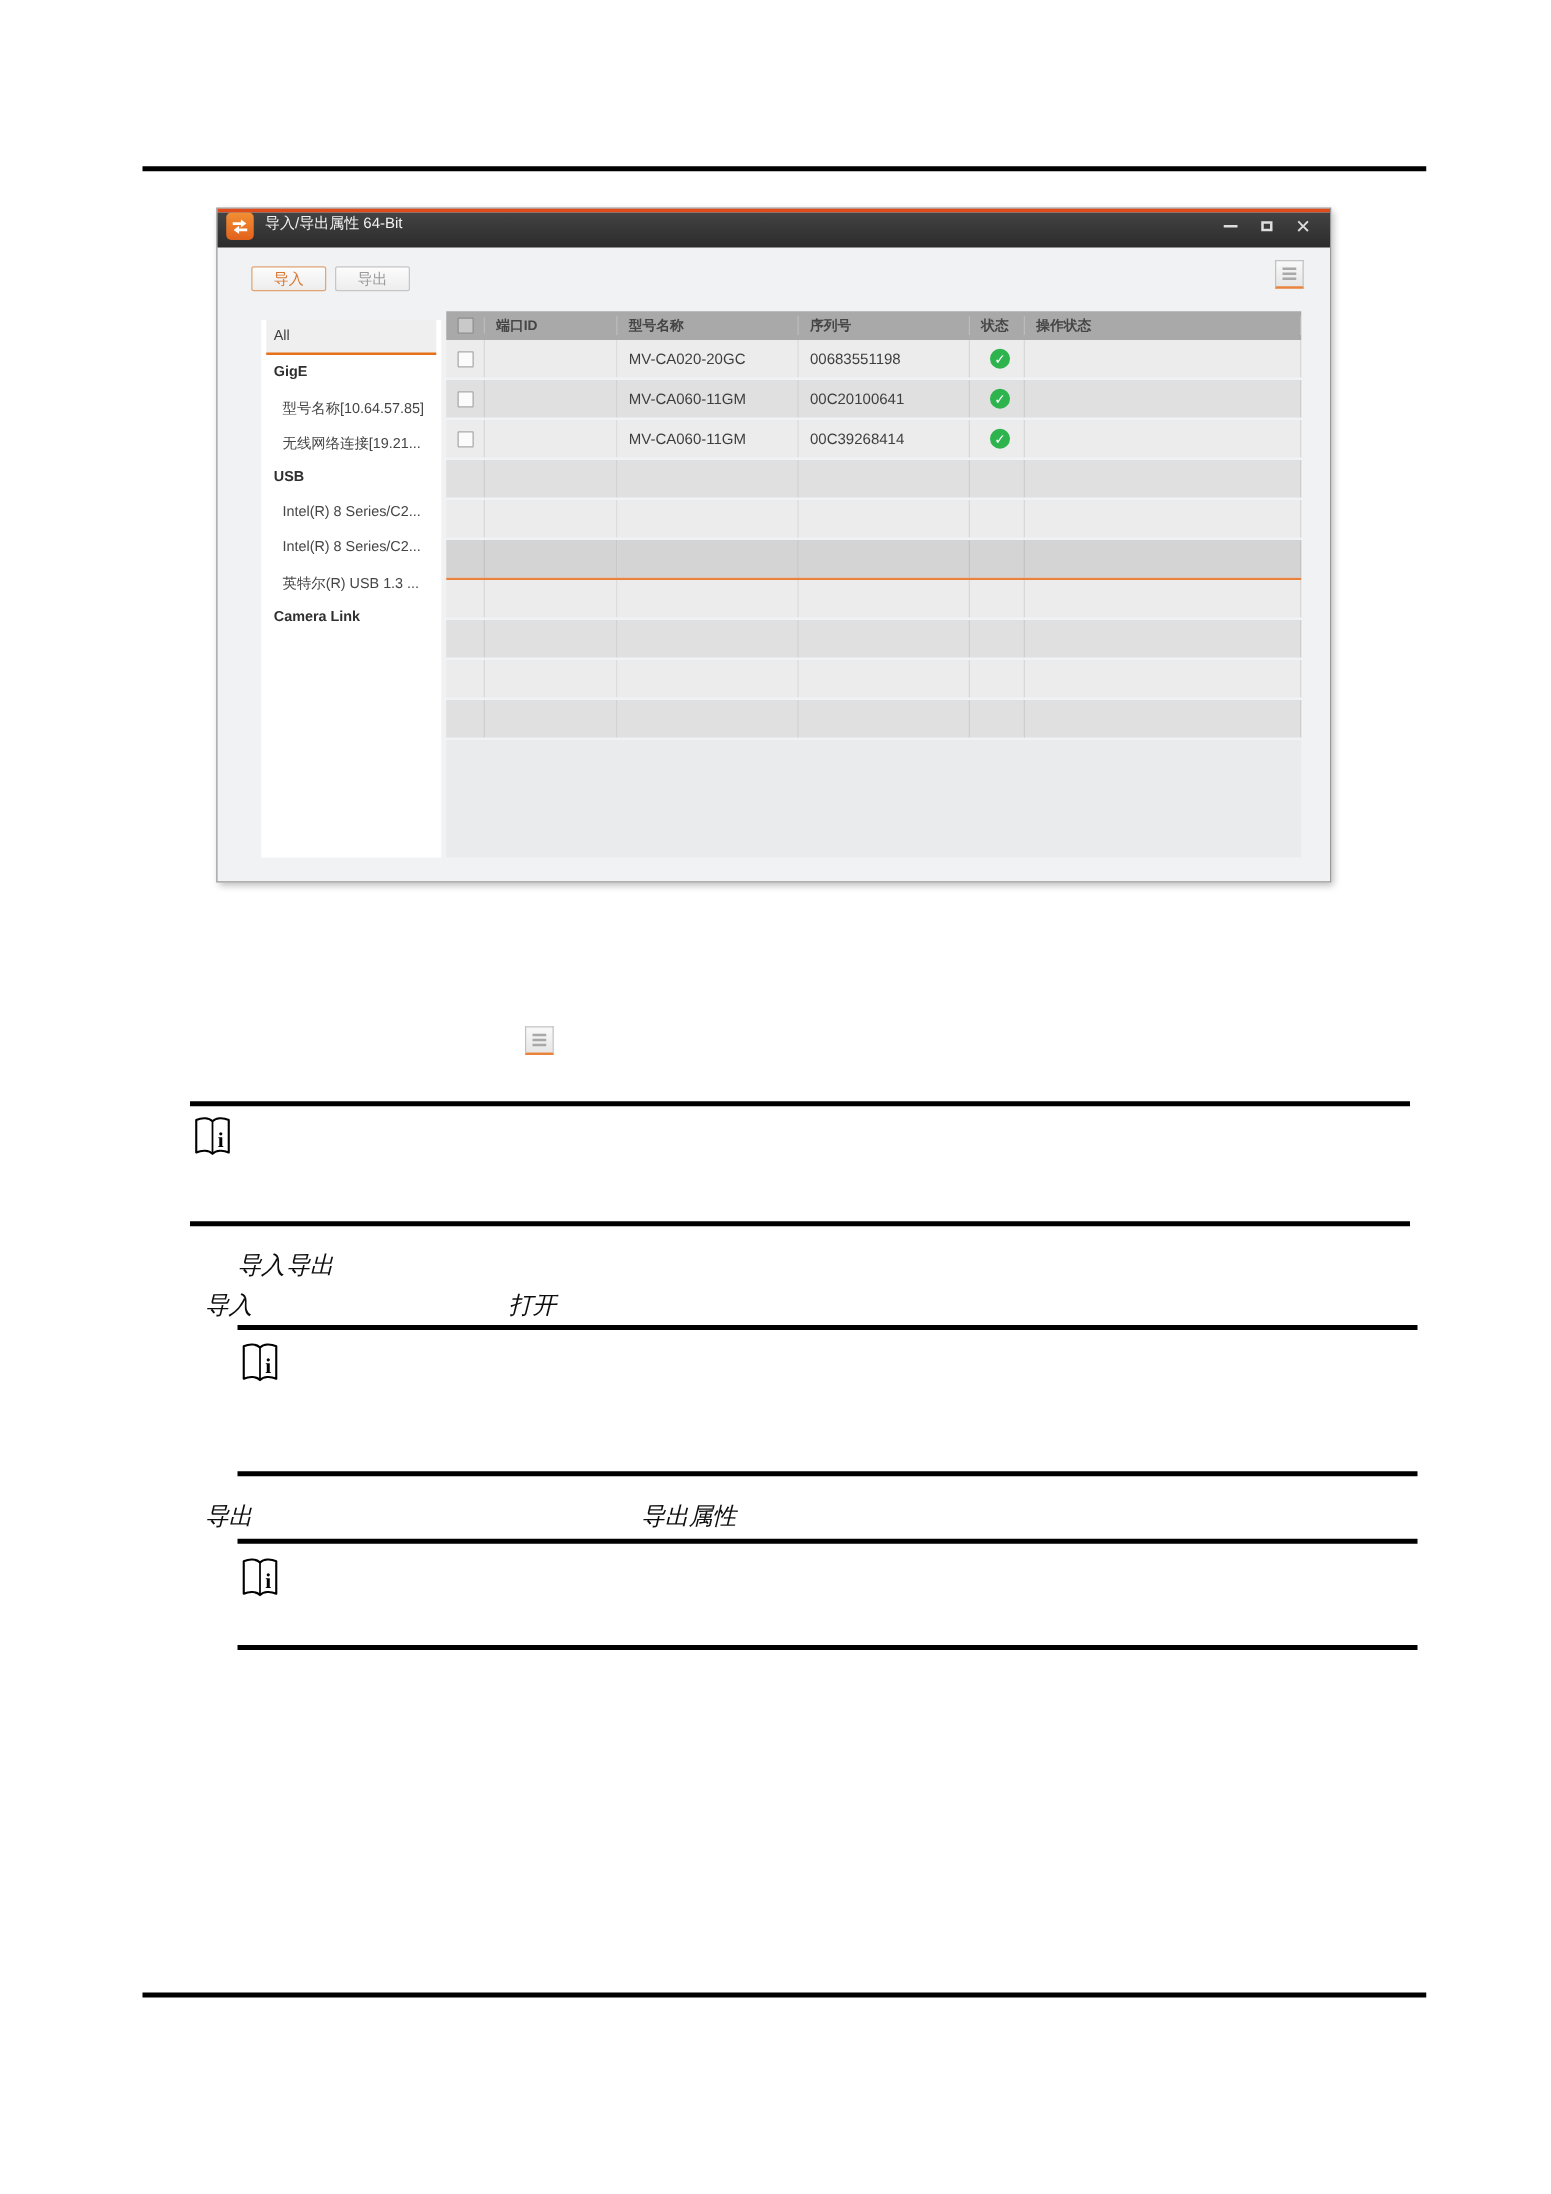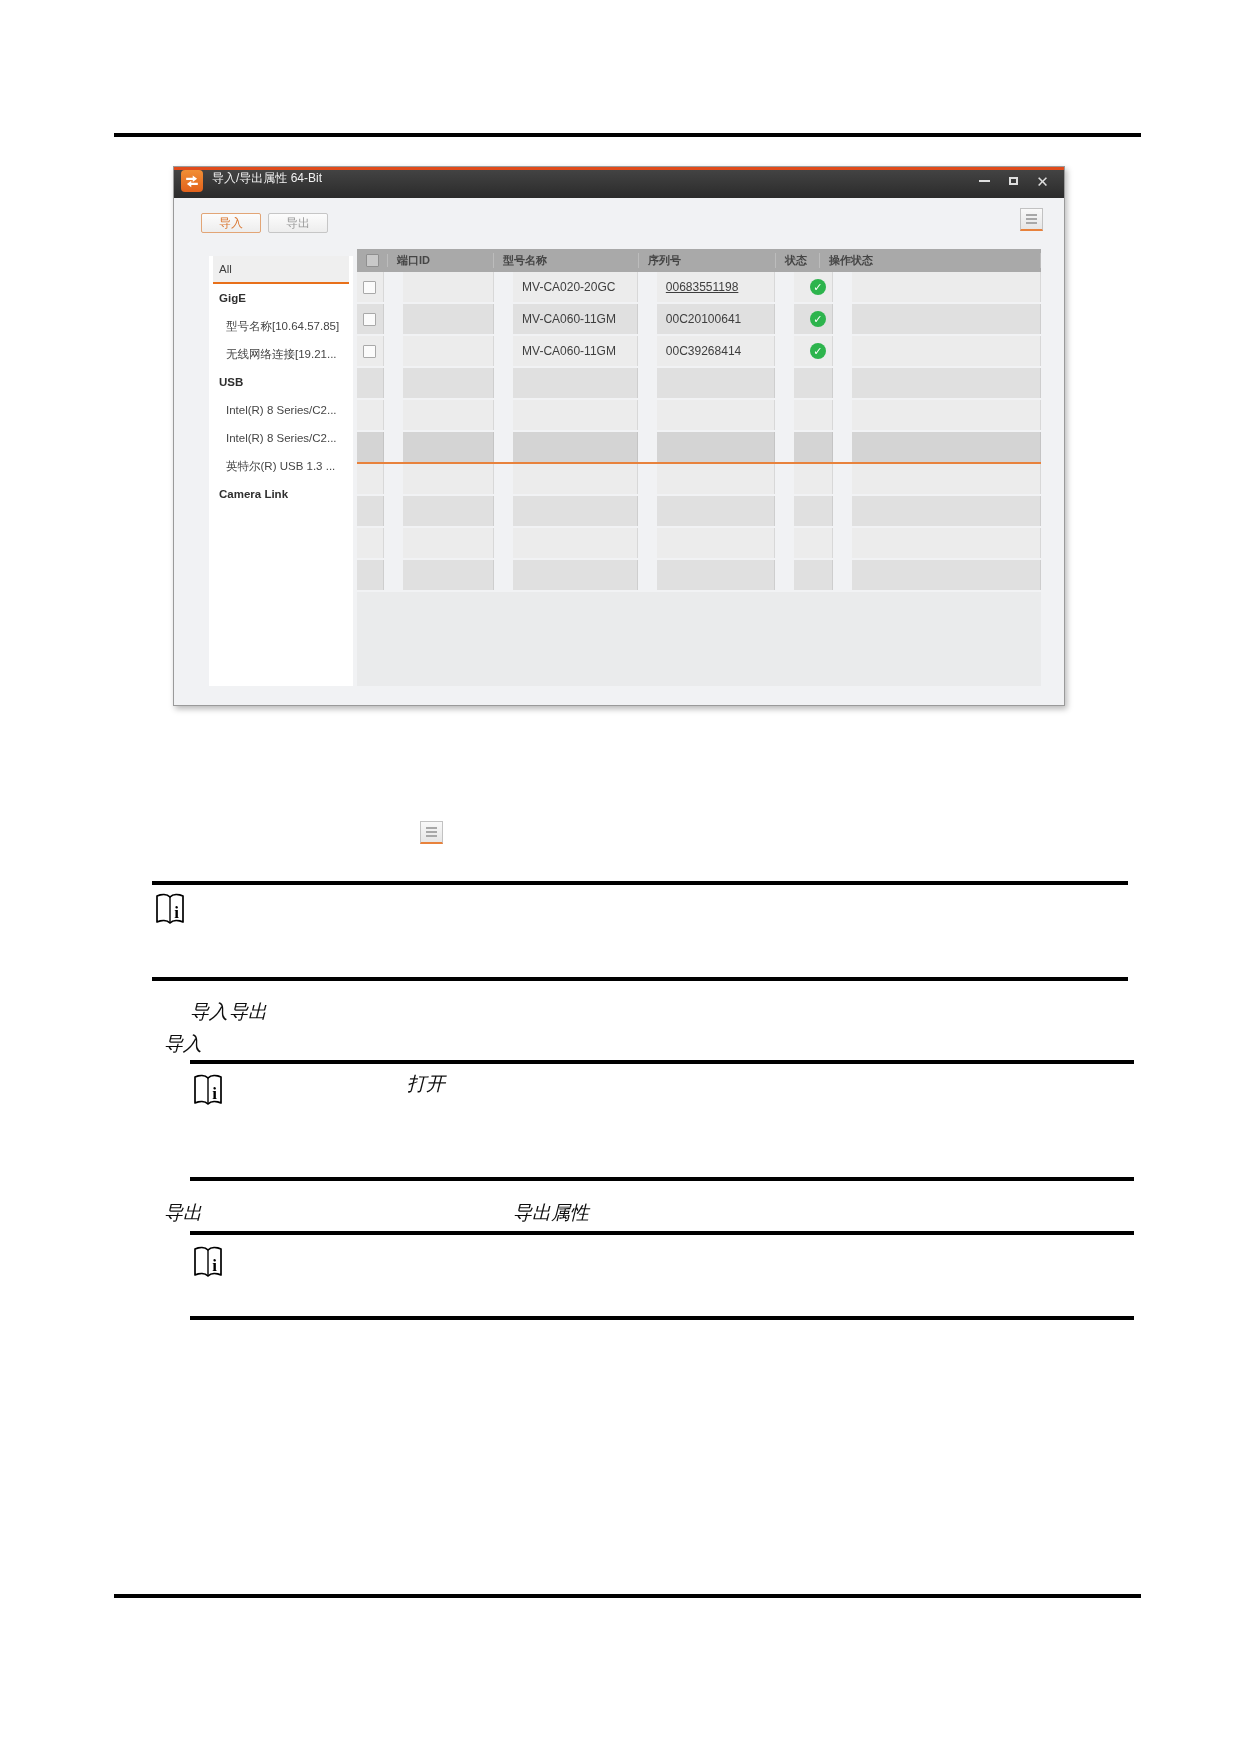--- a/index.html
+++ b/index.html
@@ -43,21 +43,21 @@
   .sb-item.group{font-weight:bold;color:#2f2f2f;}
   .sb-item.child{padding-left:17px;color:#454545;}
   .sb-item.selected{background:#efefef;border-bottom:2px solid #e8701a;margin:0 4px;padding-left:6px;}
 
   
   .table{position:absolute;left:183px;top:82px;width:684px;}
   .thead{display:flex;height:23px;background:#a9a9a9;align-items:center;}
   .th{box-sizing:border-box;font-size:11px;color:#454545;font-weight:bold;
       display:flex;align-items:center;padding-left:9px;border-right:1px solid rgba(255,255,255,.22);}
   .th.c0{padding-left:0;justify-content:center;}
-  .trow{display:flex;height:30px;margin-bottom:2px;gap:19px;}
+  .trow{display:flex;height:30px;margin-bottom:2px;}
   .trow.hl{margin-bottom:0;border-bottom:2px solid #e8823c;}
   .cell{box-sizing:border-box;display:flex;align-items:center;font-size:12px;color:#3e3e3e;
         padding-left:9px;border-right:1px solid rgba(110,110,110,.16);overflow:hidden;white-space:nowrap;}
   .cell.c0{padding-left:0;justify-content:center;}
   .trow.light .cell{background:#ececec;}
   .trow.med   .cell{background:#e0e0e0;}
   .trow.hl    .cell{background:#d4d4d4;}
   .cbx{width:13px;height:13px;border:1px solid #a9a9a9;background:#fbfbfb;border-radius:1px;box-sizing:border-box;}
   .cbx.hdr{background:#c9c9c9;border-color:#8f8f8f;}
   .status-ok{width:16px;height:16px;border-radius:50%;background:#2db44d;color:#fff;
@@ -131,21 +131,21 @@
           <div class="th" style="width: 44px;">状态</div>
           <div class="th" style="width: 221px;">操作状态</div>
         </div>
       <div>
           <div class="trow light">
             <div class="cell c0" style="width: 31px;">
               <span class="cbx"></span>
             </div>
             <div class="cell" style="width: 106px;"></div>
             <div class="cell" style="width: 145px;">MV-CA020-20GC</div>
-            <div class="cell" style="width: 137px; text-decoration: underline;">00683551198</div>
+            <div class="cell" style="width: 137px;">00683551198</div>
             <div class="cell" style="width: 44px;">
               <span class="status-ok">✓</span>
             </div>
             <div class="cell" style="width: 221px;"></div>
           </div>
           <div class="trow med">
             <div class="cell c0" style="width: 31px;">
               <span class="cbx"></span>
             </div>
             <div class="cell" style="width: 106px;"></div>
@@ -240,21 +240,21 @@
     <path d="M19,7 C16,4 10.5,4 6,6 L6,32 C10.5,30 16,30 19,33 C22,30 27.5,30 32,32 L32,6 C27.5,4 22,4 19,7 Z" fill="#ffffff" stroke="#000000" stroke-width="1.7" stroke-linejoin="round"></path>
     <line x1="19" y1="7" x2="19" y2="33" stroke="#000000" stroke-width="1.4"></line>
     <text x="25.5" y="27.5" text-anchor="middle" font-family="Liberation Serif, serif" font-size="17" font-weight="bold" fill="#000">i</text>
   </svg>
   <div class="hrule" style="left:152px;top:977px;width:976px;"></div>
 
   <span class="doc-italic" style="left:190px;top:999px;">导入</span>
   <span class="doc-italic" style="left:229px;top:999px;">导出</span>
 
   <span class="doc-italic" style="left:164px;top:1031px;">导入</span>
-  <span class="doc-italic" style="left:407px;top:1031px;margin-top:40px;">打开</span>
+  <span class="doc-italic" style="left:407px;top:1031px;">打开</span>
 
   <div class="hrule" style="left:190px;top:1060px;width:944px;"></div>
   <svg class="book-icon" style="left:189px;top:1071px;" viewBox="0 0 38 38">
     <path d="M19,7 C16,4 10.5,4 6,6 L6,32 C10.5,30 16,30 19,33 C22,30 27.5,30 32,32 L32,6 C27.5,4 22,4 19,7 Z" fill="#ffffff" stroke="#000000" stroke-width="1.7" stroke-linejoin="round"></path>
     <line x1="19" y1="7" x2="19" y2="33" stroke="#000000" stroke-width="1.4"></line>
     <text x="25.5" y="27.5" text-anchor="middle" font-family="Liberation Serif, serif" font-size="17" font-weight="bold" fill="#000">i</text>
   </svg>
   <div class="hrule" style="left:190px;top:1177px;width:944px;"></div>
 
   <span class="doc-italic" style="left:164px;top:1200px;">导出</span>

